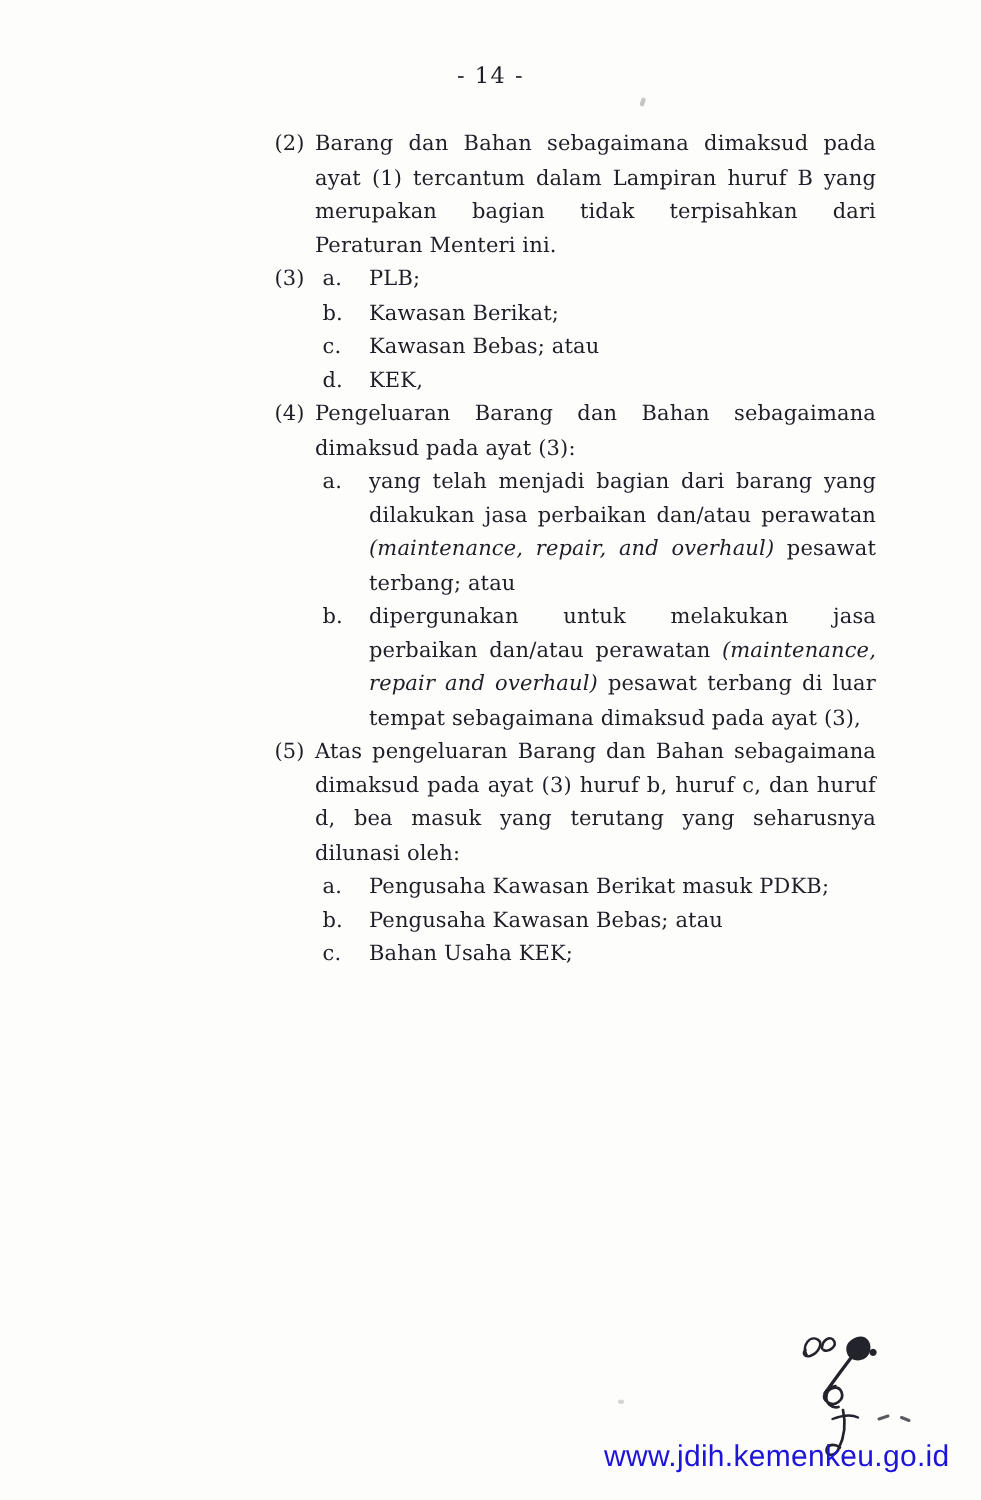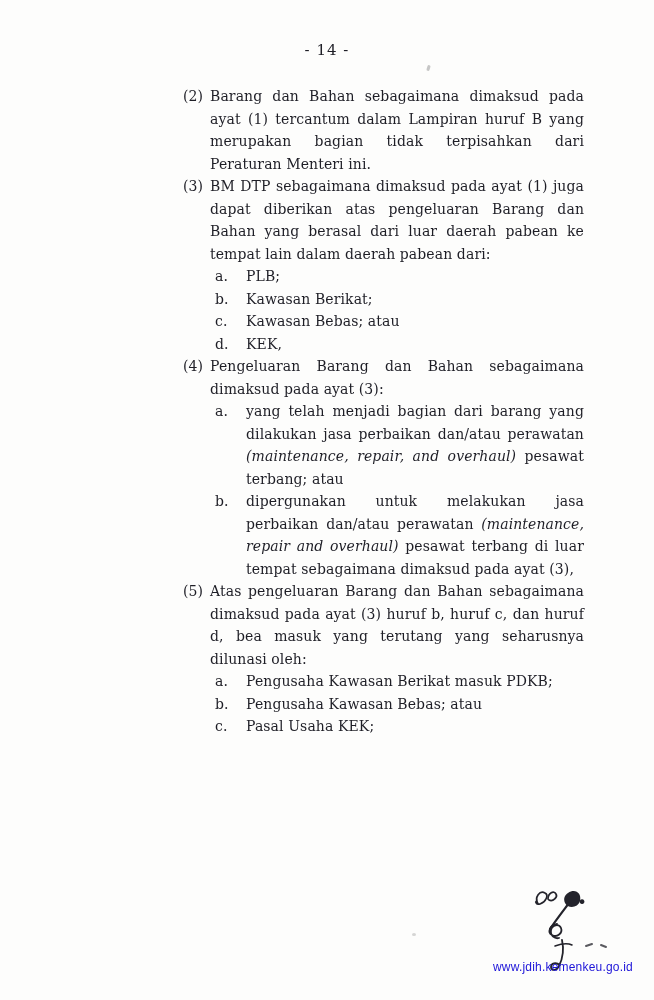--- a/index.html
+++ b/index.html
@@ -36,21 +36,21 @@
   .para { text-align: justify; }
   .sub { display: flex; align-items: flex-start; }
   .sub-letter { flex: none; width: 31px; margin-left: 5px; }
   .sub-para { flex: 1; min-width: 0; text-align: justify; }
   .italic { font-style: italic; }
   .footer-url {
     position: absolute;
     top: 960px;
     right: 21px;
     font-family: "Liberation Sans", sans-serif;
-    font-size: 12px;
+    font-size: 20px;
     font-weight: 500;
     color: var(--url-blue, #1d14d8);
     letter-spacing: 0.2px;
   }
   .handwriting { position: absolute; left: 522px; top: 882px; }
   .speck { position: absolute; background: #999; opacity: 0.55; }
   .speck-a { left: 427px; top: 65px; width: 3px; height: 6px; border-radius: 2px; transform: rotate(18deg); }
   .speck-b { left: 412px; top: 933px; width: 4px; height: 3px; border-radius: 50%; opacity: 0.4; }
 </style>
 </head>
@@ -65,21 +65,20 @@
   <div class="content" id="content">
       <div class="item">
         <div class="item-num">(2)</div>
         <div class="item-body">
           <div class="para"><span>Barang dan Bahan sebagaimana dimaksud pada ayat (1) tercantum dalam Lampiran huruf B yang merupakan bagian tidak terpisahkan dari Peraturan Menteri ini.</span></div>
         </div>
       </div>
       <div class="item">
         <div class="item-num">(3)</div>
         <div class="item-body">
-          <div class="para"><span>BM DTP sebagaimana dimaksud pada ayat (1) juga dapat diberikan atas pengeluaran Barang dan Bahan yang berasal dari luar daerah pabean ke tempat lain dalam daerah pabean dari:</span></div>
           <div class="sub">
             <div class="sub-letter">a.</div>
             <div class="sub-para"><span>PLB;</span></div>
           </div>
           <div class="sub">
             <div class="sub-letter">b.</div>
             <div class="sub-para"><span>Kawasan Berikat;</span></div>
           </div>
           <div class="sub">
             <div class="sub-letter">c.</div>
@@ -112,21 +111,21 @@
           <div class="sub">
             <div class="sub-letter">a.</div>
             <div class="sub-para"><span>Pengusaha Kawasan Berikat masuk PDKB;</span></div>
           </div>
           <div class="sub">
             <div class="sub-letter">b.</div>
             <div class="sub-para"><span>Pengusaha Kawasan Bebas; atau</span></div>
           </div>
           <div class="sub">
             <div class="sub-letter">c.</div>
-            <div class="sub-para"><span>Pasal Usaha KEK;</span></div>
+            <div class="sub-para"><span>Bahan Usaha KEK;</span></div>
           </div>
         </div>
       </div>
     </div>
 
   <div class="speck speck-b"></div>
 
   <svg class="handwriting" width="110" height="104" viewBox="0 0 110 104" fill="none">
     <g stroke="#23232b" stroke-linecap="round" fill="none">
 

